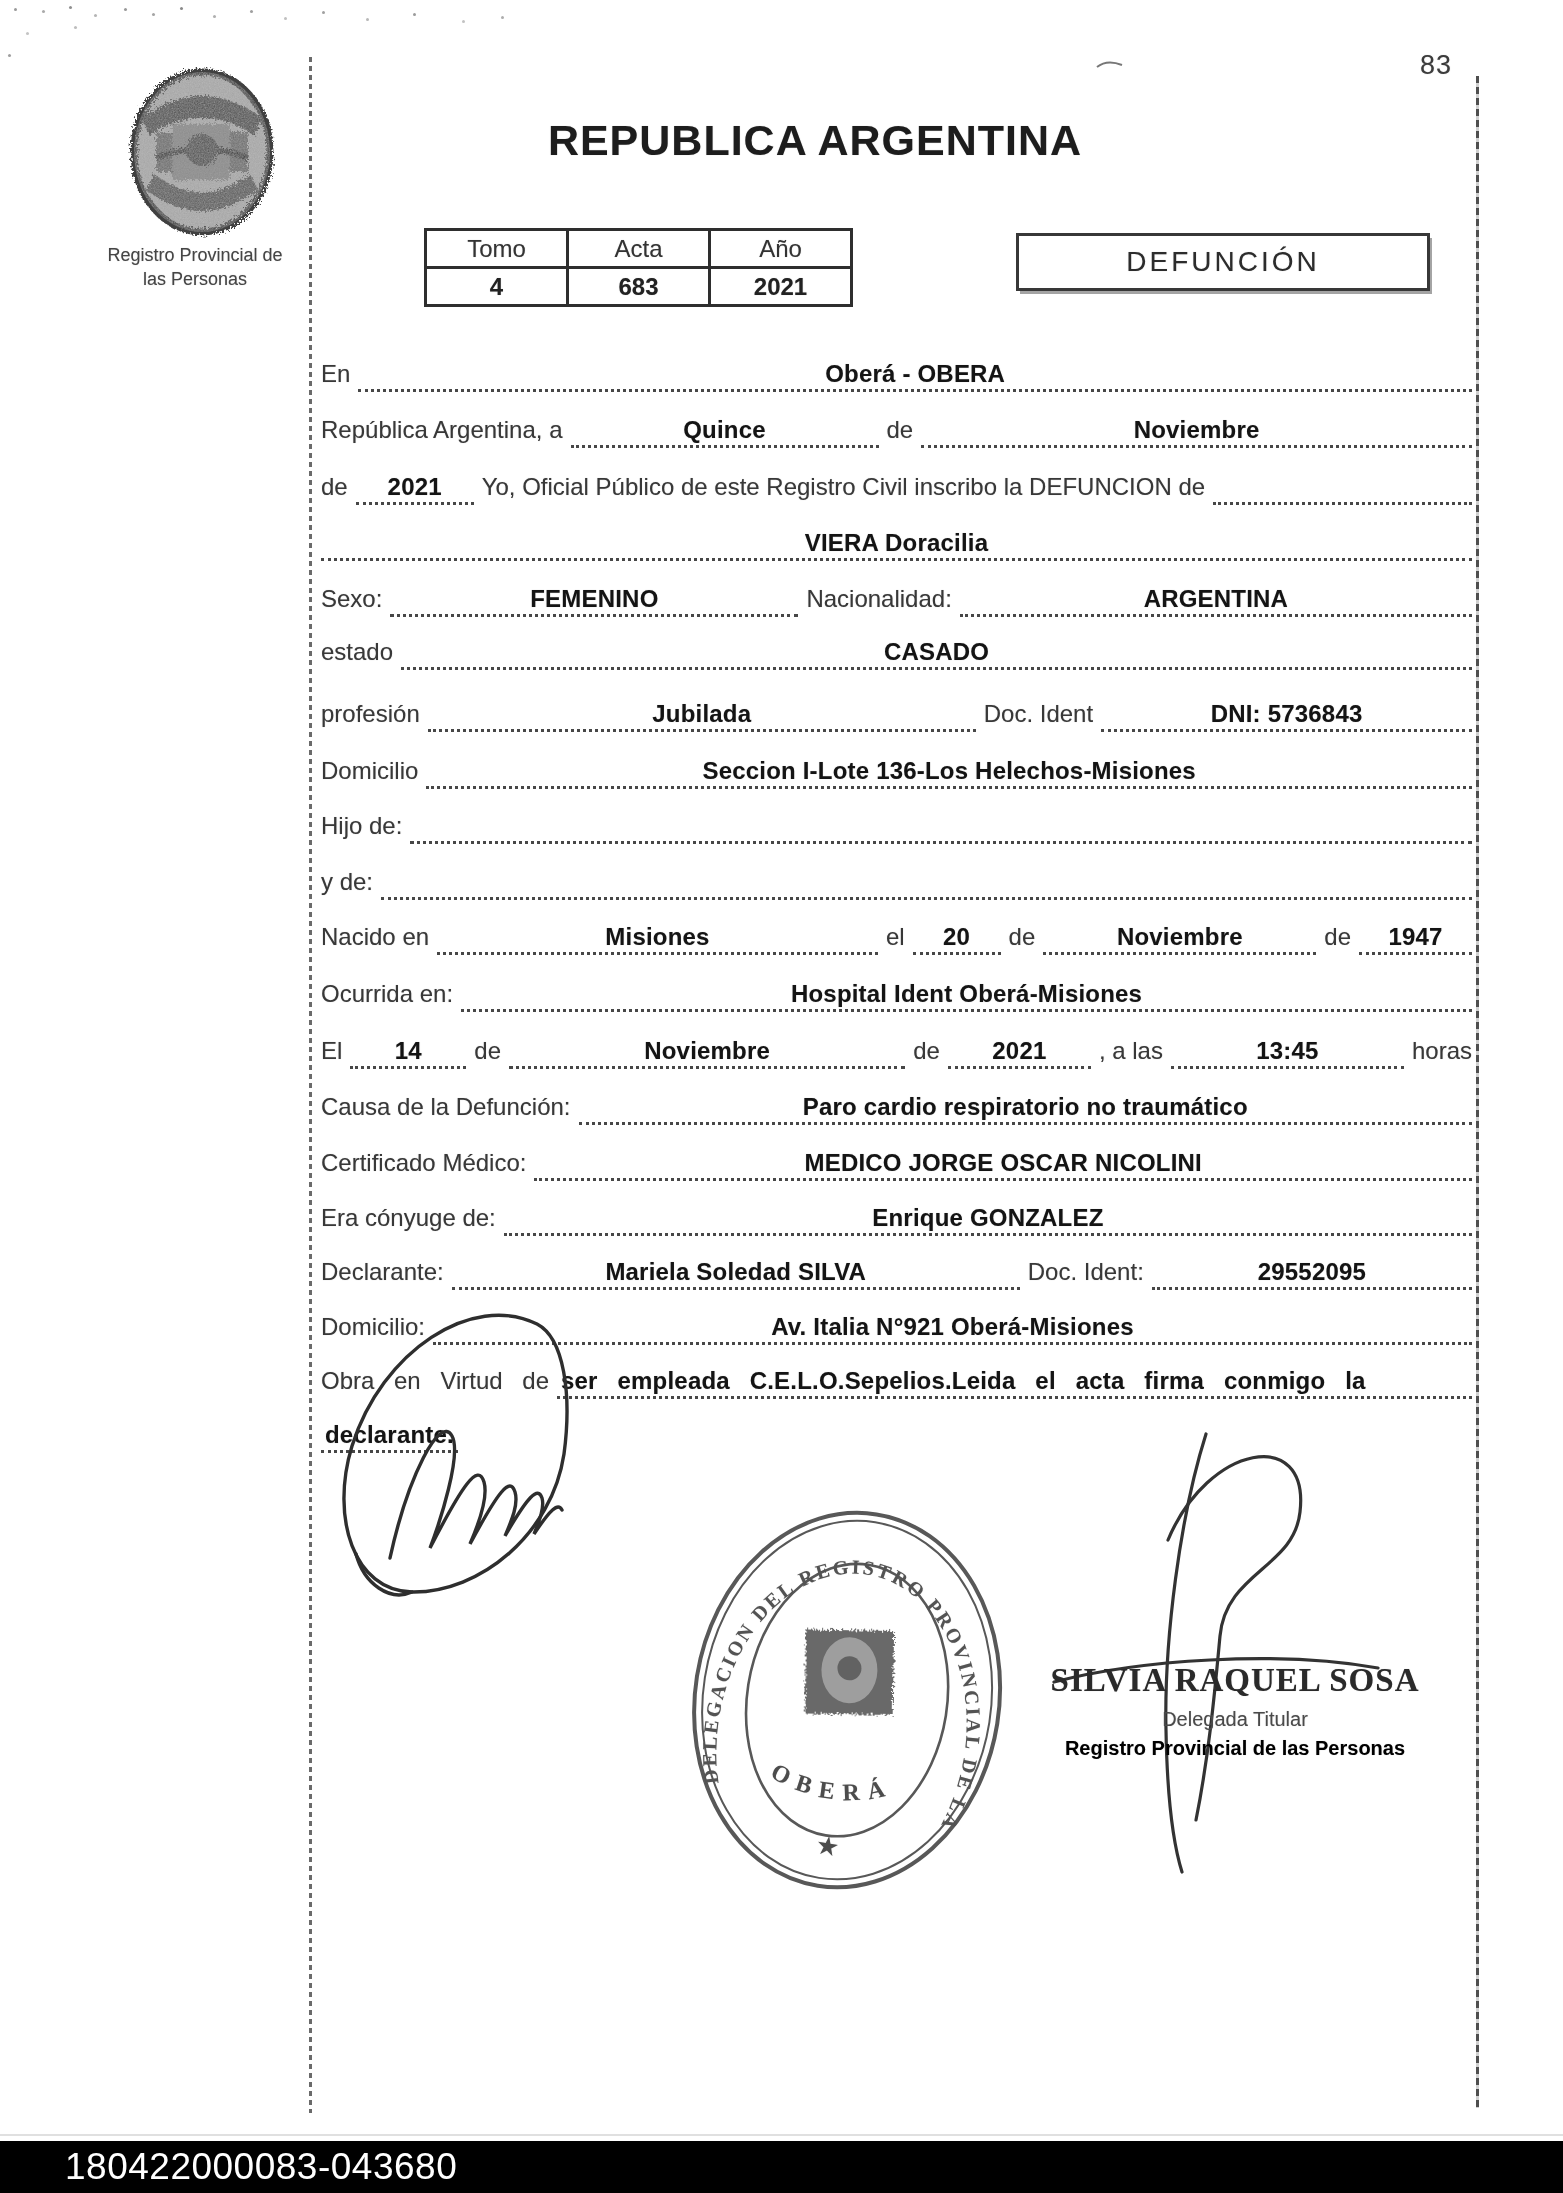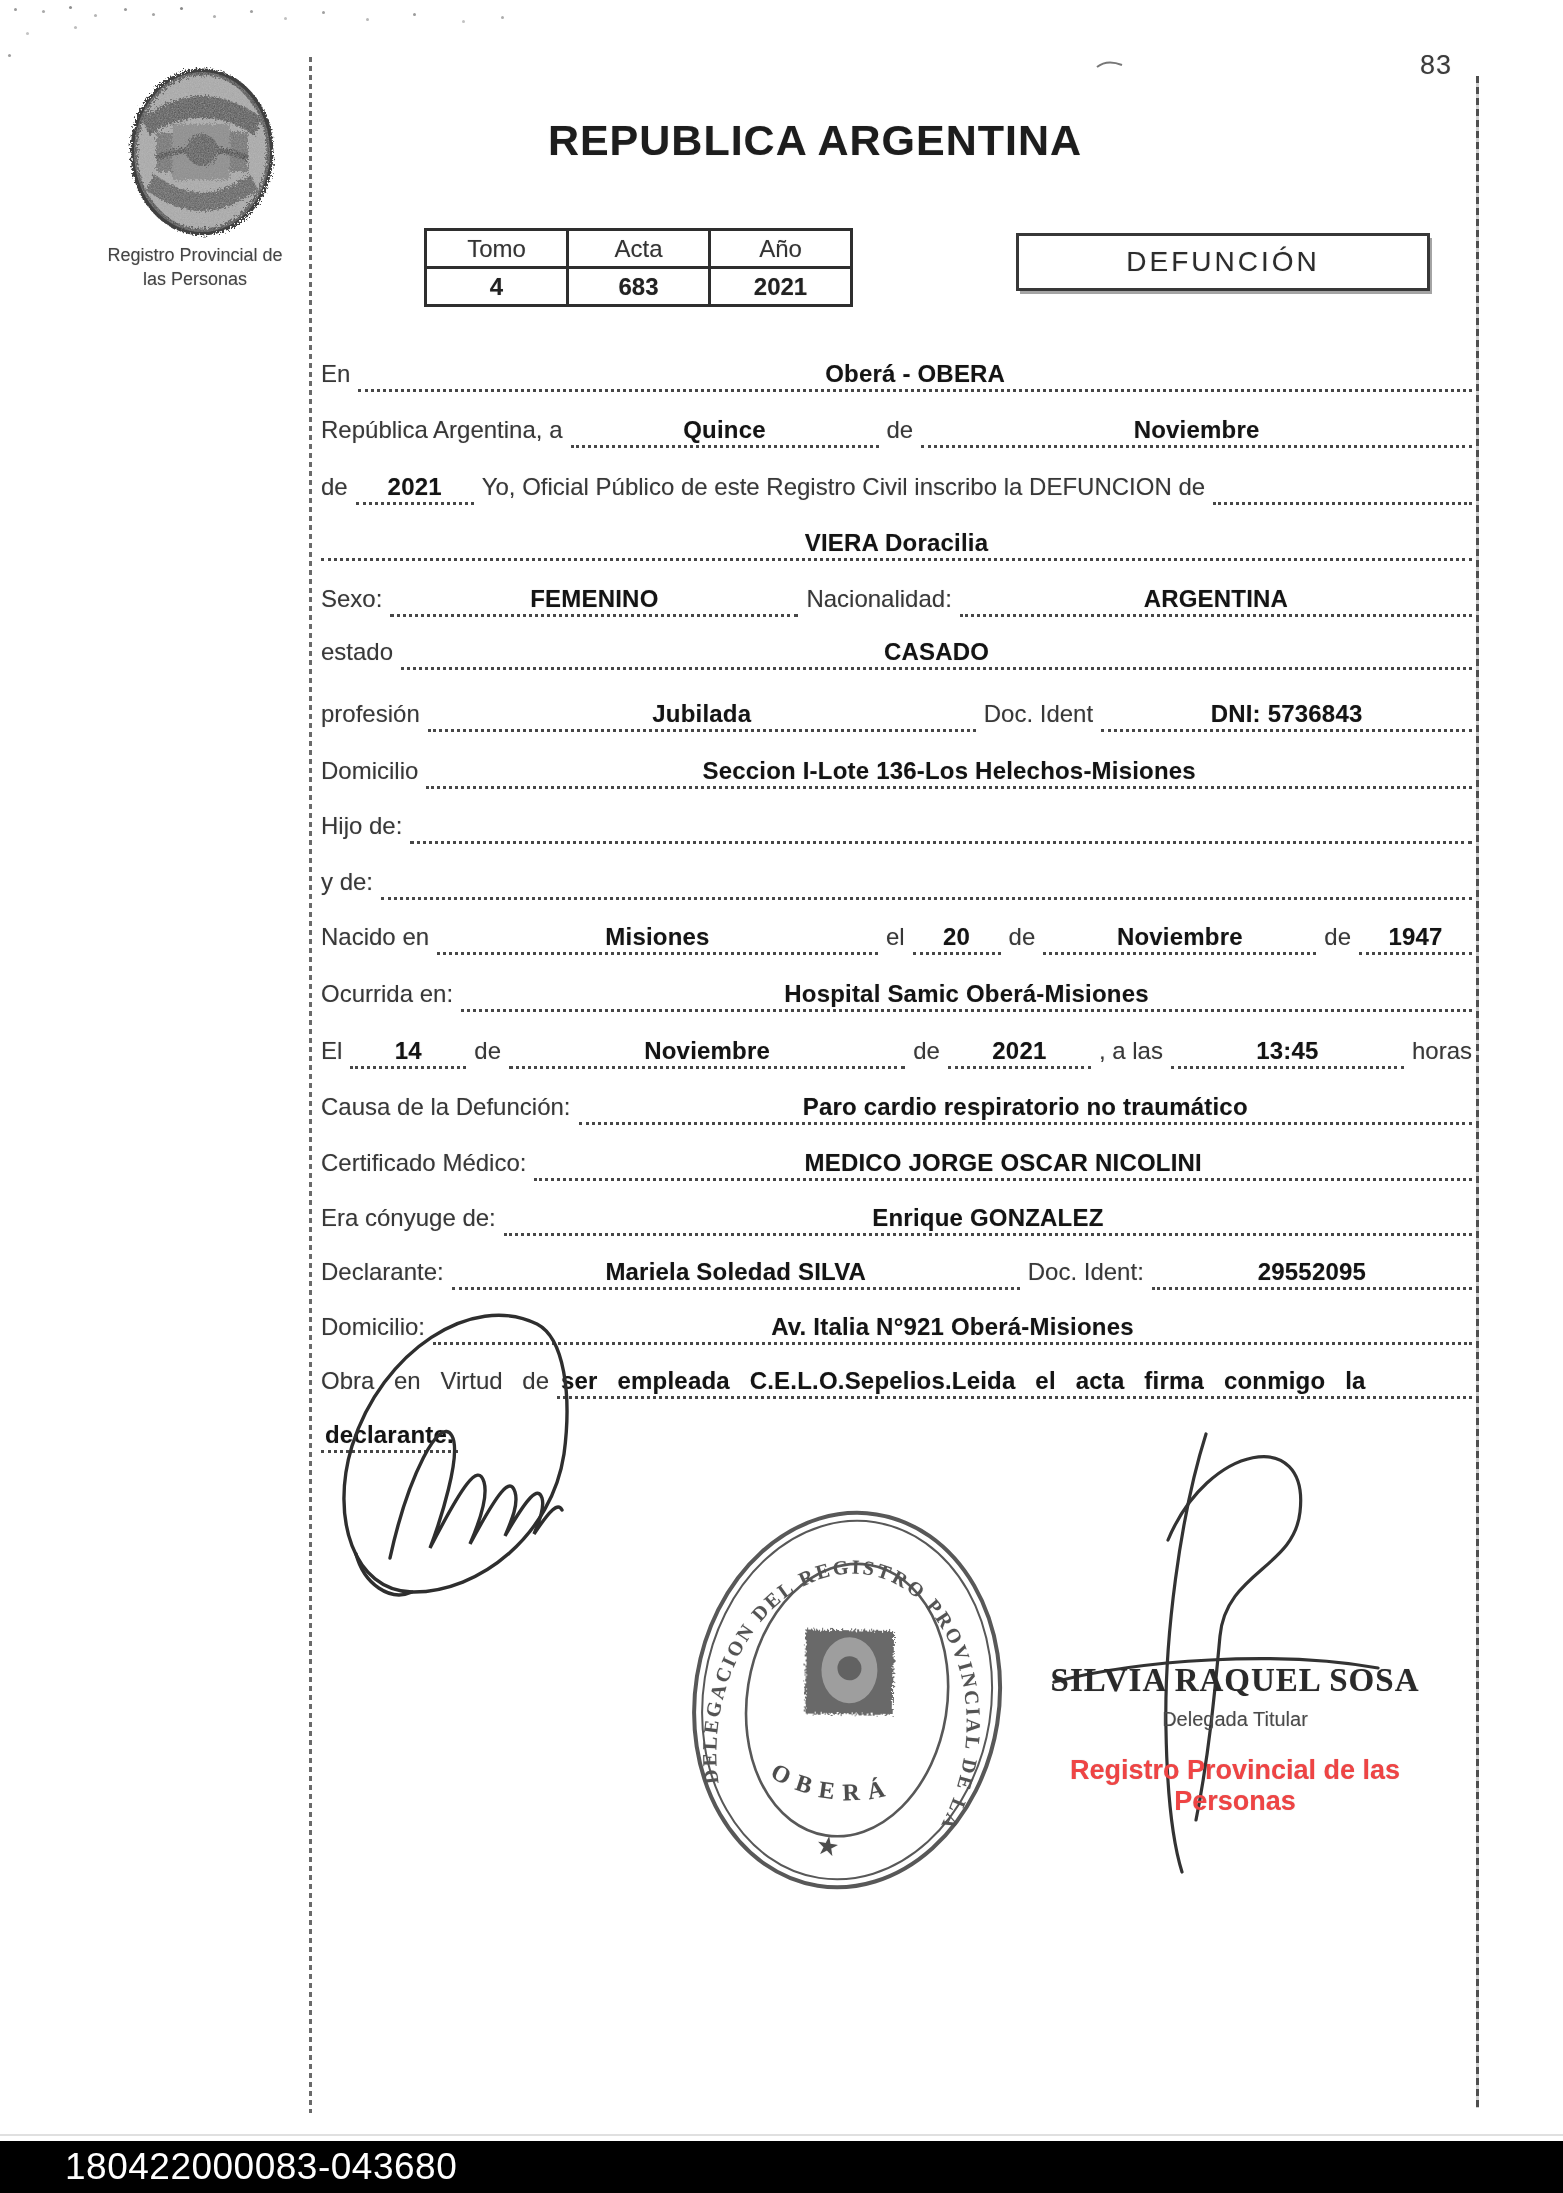--- a/index.html
+++ b/index.html
@@ -47,21 +47,21 @@
   .plain{padding-bottom:3px;color:#383838;}
   .just{word-spacing:13px;}
   
   .sig1{position:absolute;left:312px;top:1296px;}
   .sig2{position:absolute;left:1048px;top:1420px;}
   .stamp{position:absolute;left:636px;top:1472px;transform:rotate(9deg);opacity:.92;}
   .sign-block{position:absolute;left:1015px;top:1662px;width:440px;text-align:center;}
   .sign-name{font-family:"Liberation Serif", serif;font-weight:bold;font-size:33px;color:#2a2a2a;
     letter-spacing:1px;}
   .sign-title{font-size:20px;color:#4a4a4a;margin-top:9px;}
-  .sign-org{font-size:27px;font-weight:bold;color:#ef4444;margin-top:24px;}
+  .sign-org{font-size:20px;font-weight:bold;color:#000000;margin-top:6px;}
   
   .footer-hairline{position:absolute;left:0;top:2134px;width:1563px;height:2px;background:#e0e0e0;}
   .footer-band{position:absolute;left:0;top:2141px;width:1563px;height:52px;background:#000;}
   .footer-code{position:absolute;width:100%;line-height:52px;color:#fff;
     font-size:37px;letter-spacing:.5px;text-indent:38px;padding-left:27px;}
 </style>
 </head>
 <body>
 
 <div class="page">
@@ -188,21 +188,21 @@
     <span class="lbl mid">el</span>
     <span class="fill" style="flex:0 0 80px"><span class="val">20</span></span>
     <span class="lbl mid">de</span>
     <span class="fill" style="flex:0 0 265px"><span class="val">Noviembre</span></span>
     <span class="lbl mid">de</span>
     <span class="fill" style="flex:0 0 105px"><span class="val">1947</span></span>
   </div>
 
   <div class="line" style="top:978px">
     <span class="lbl">Ocurrida en:</span>
-    <span class="fill grow"><span class="val">Hospital Samic Oberá-Misiones</span></span>
+    <span class="fill grow"><span class="val">Hospital Ident Oberá-Misiones</span></span>
   </div>
 
   <div class="line" style="top:1035px">
     <span class="lbl">El</span>
     <span class="fill" style="flex:0 0 108px"><span class="val">14</span></span>
     <span class="lbl mid">de</span>
     <span class="fill grow"><span class="val">Noviembre</span></span>
     <span class="lbl mid">de</span>
     <span class="fill" style="flex:0 0 135px"><span class="val">2021</span></span>
     <span class="lbl mid">, a las</span>

